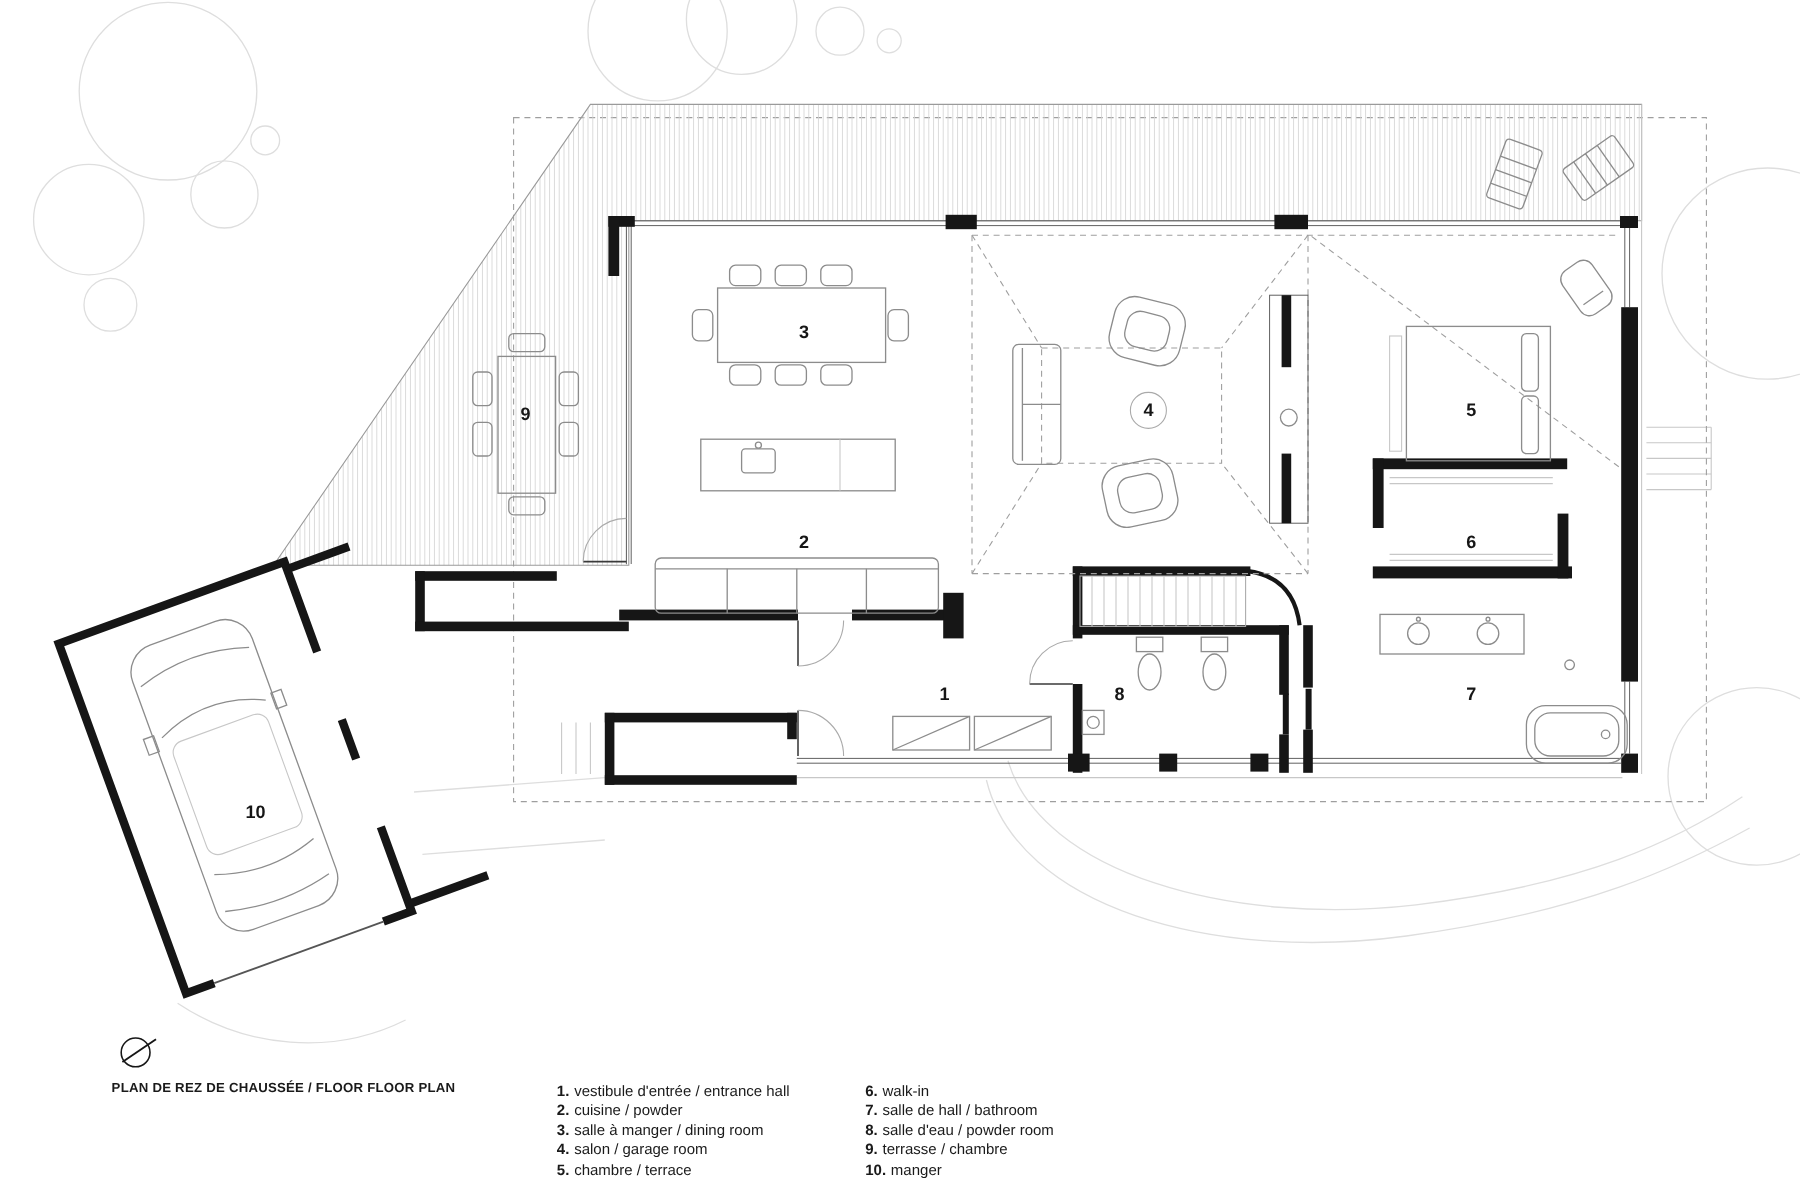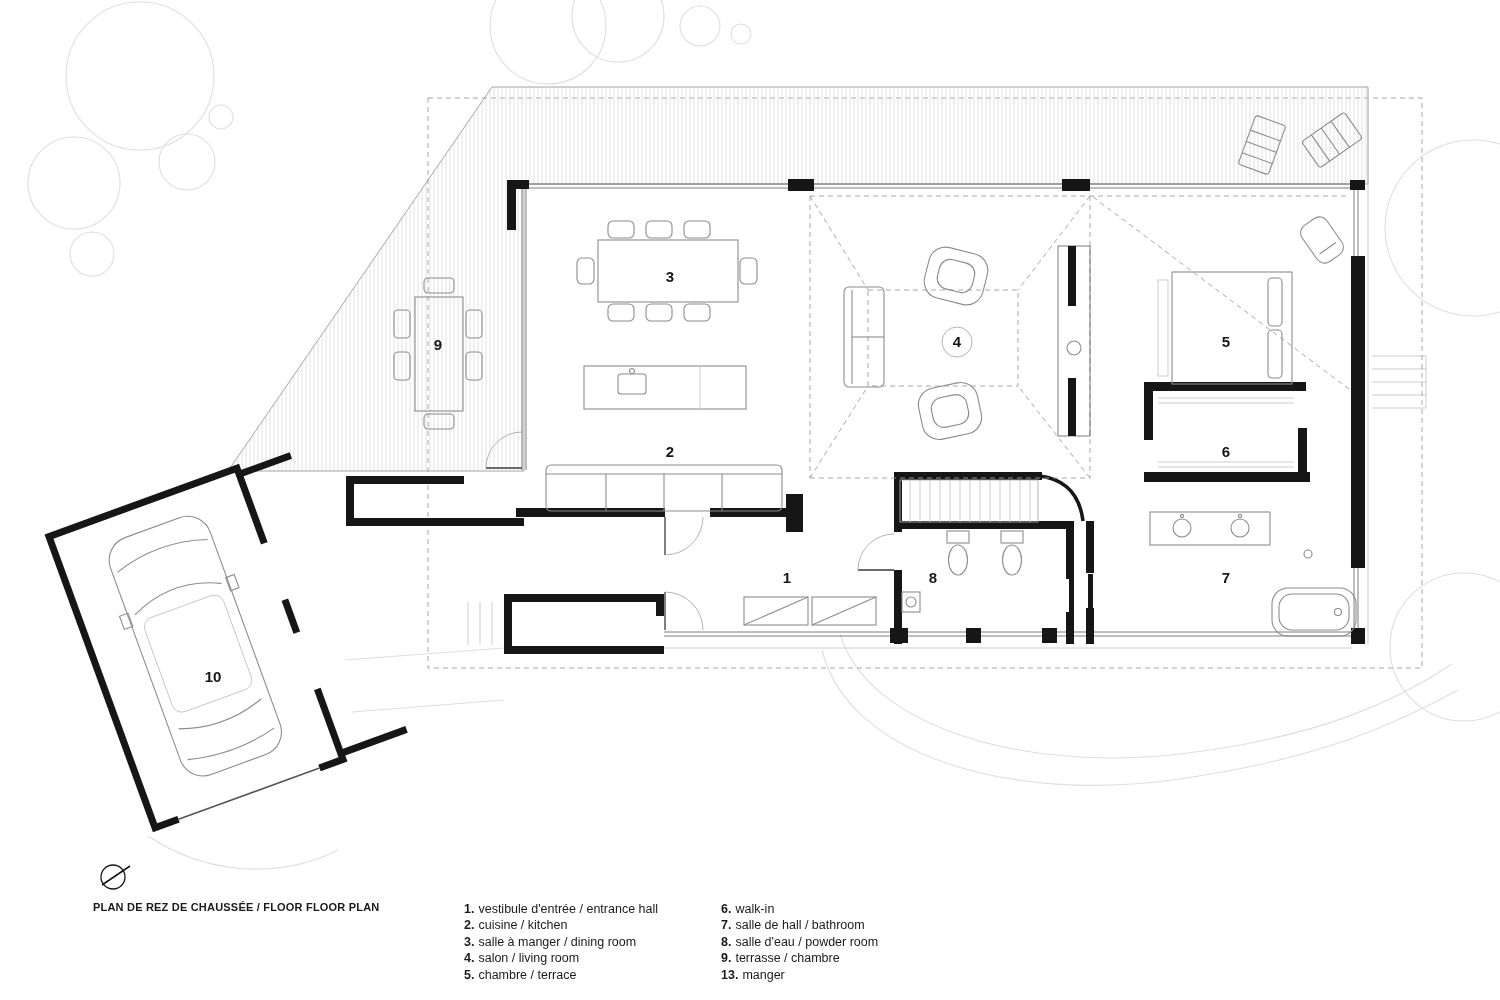--- a/index.html
+++ b/index.html
@@ -335,27 +335,27 @@
   <g>
     <circle cx="113" cy="877" r="12" fill="none" stroke="#161616" stroke-width="1.3"></circle>
     <line x1="102" y1="885" x2="130" y2="866" stroke="#161616" stroke-width="1.6"></line>
   </g>
 </svg>
 
   <div class="plan-title">PLAN DE REZ DE CHAUSSÉE / FLOOR FLOOR PLAN</div>
 
   <div class="legend-col c1">
     <div><span class="ln">1.</span><span>vestibule d'entrée / entrance hall</span></div>
-    <div><span class="ln">2.</span><span>cuisine / kitchen</span></div>
+    <div><span class="ln">2.</span><span>cuisine / powder</span></div>
     <div><span class="ln">3.</span><span>salle à manger / dining room</span></div>
-    <div><span class="ln">4.</span><span>salon / living room</span></div>
+    <div><span class="ln">4.</span><span>salon / garage room</span></div>
     <div><span class="ln">5.</span><span>chambre / terrace</span></div>
   </div>
 
   <div class="legend-col c2">
     <div><span class="ln">6.</span><span>walk-in</span></div>
     <div><span class="ln">7.</span><span>salle de hall / bathroom</span></div>
     <div><span class="ln">8.</span><span>salle d'eau / powder room</span></div>
     <div><span class="ln">9.</span><span>terrasse / chambre</span></div>
-    <div><span class="ln">13.</span><span>manger</span></div>
+    <div><span class="ln">10.</span><span>manger</span></div>
   </div>
 
 </div>
 
 </body></html>

